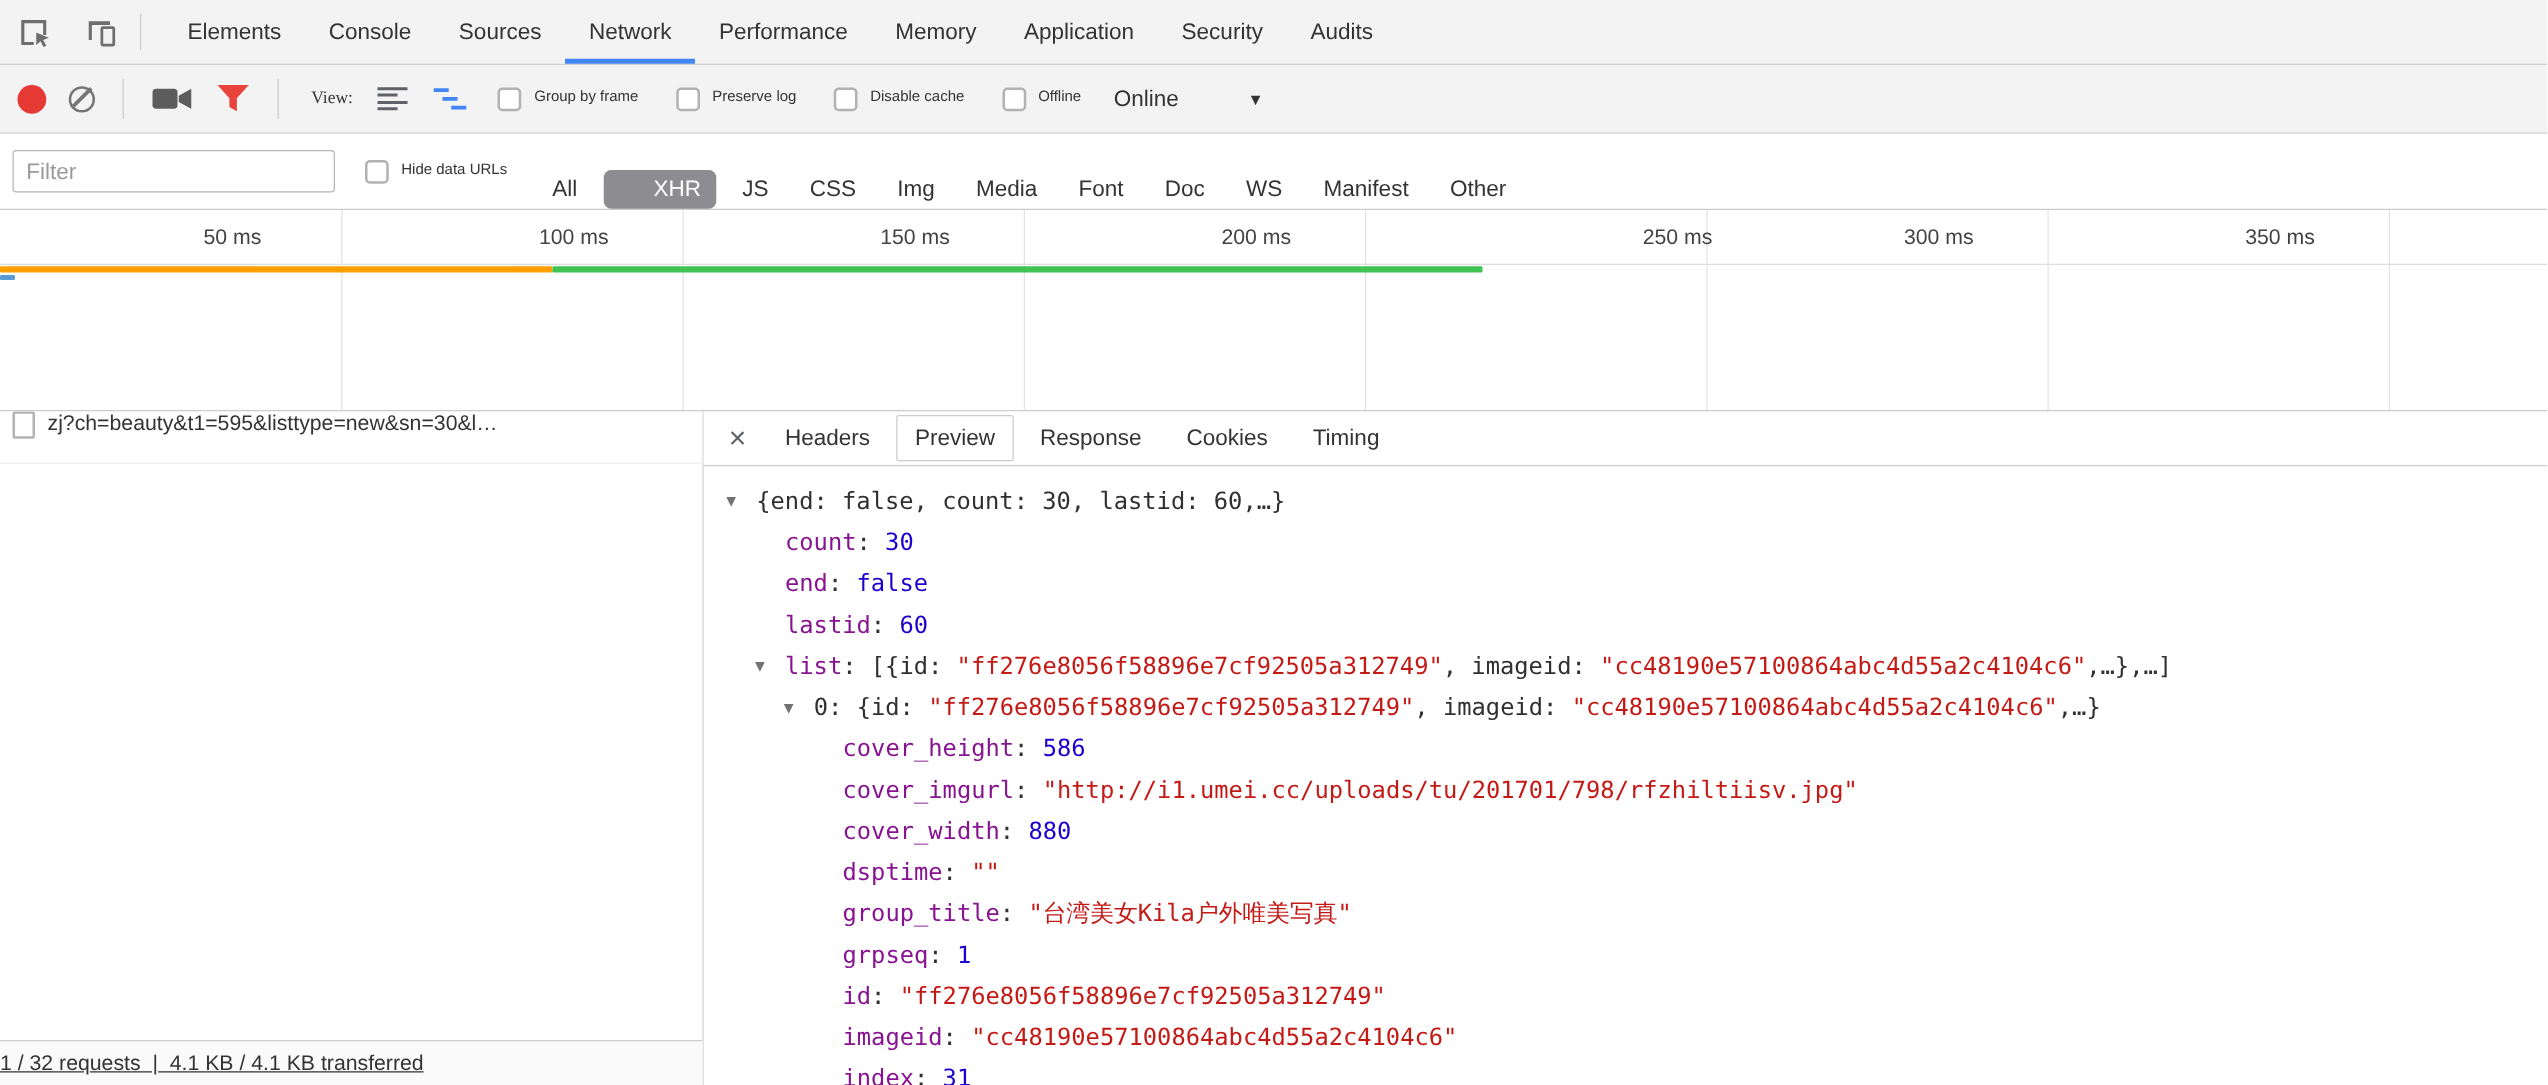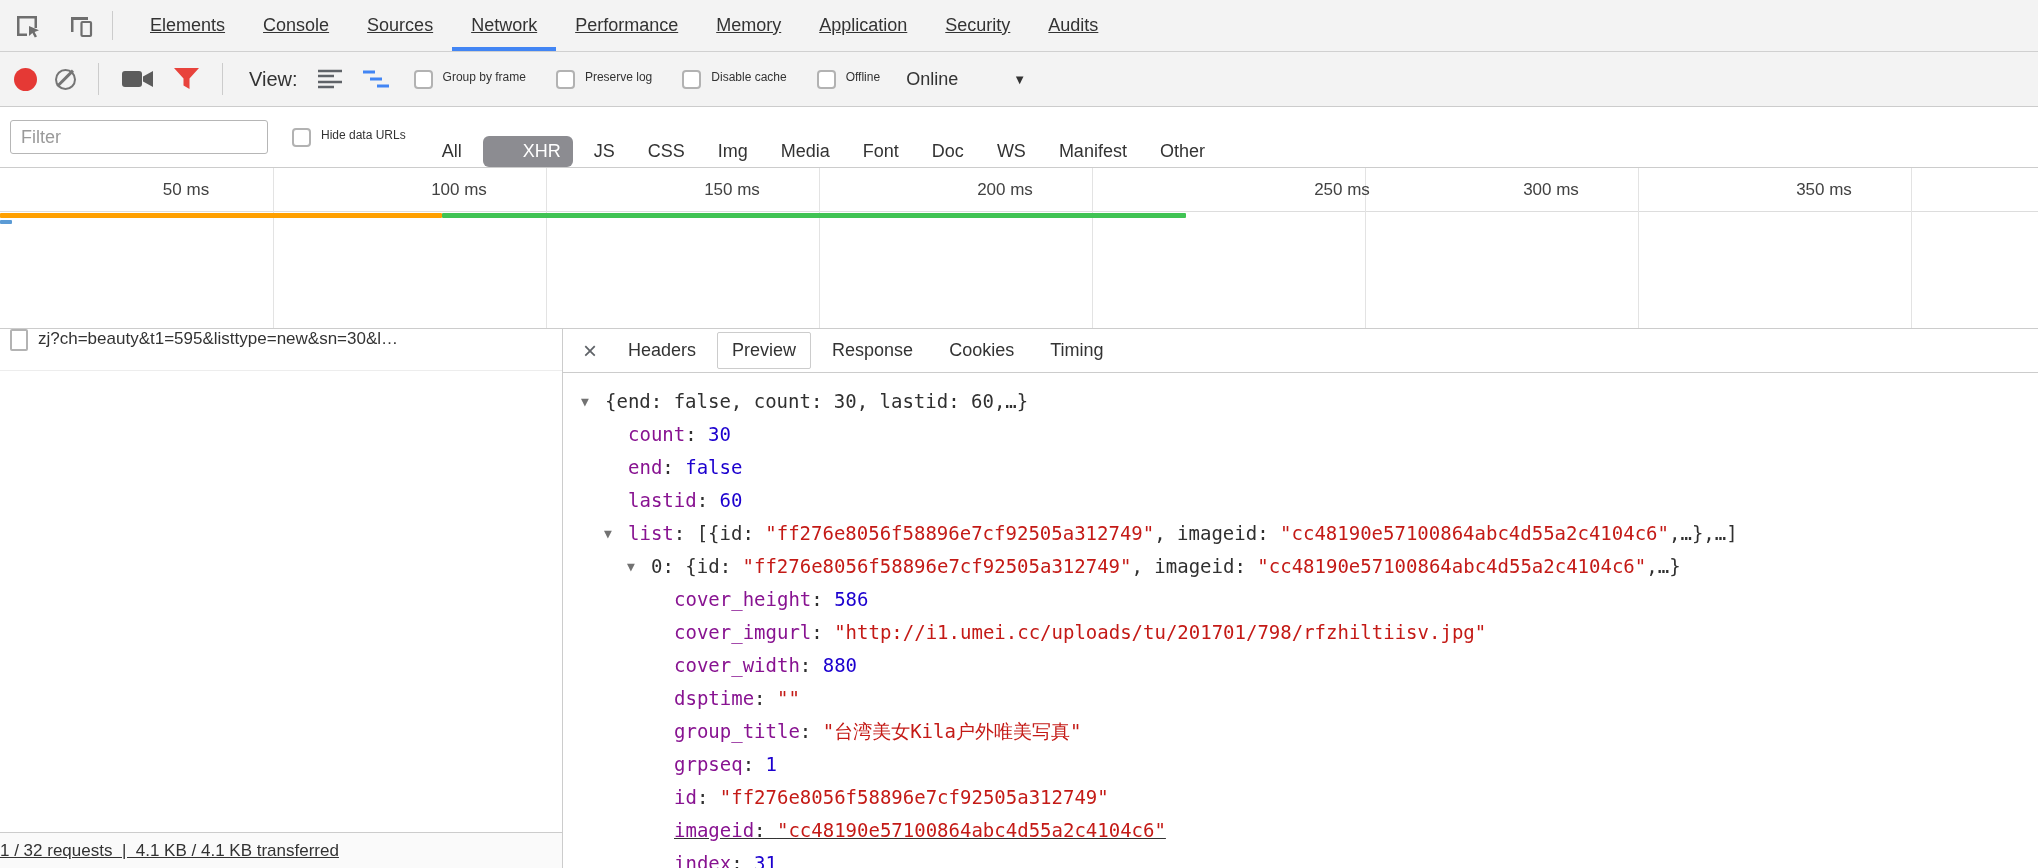--- a/index.html
+++ b/index.html
@@ -2,34 +2,34 @@
 <html style="--accent-blue: #4285f4; --record-red: #e53935; --filter-red: #e8433c; --pill-gray: #8c8c91; --json-key: #881391; --json-number: #1c00cf; --json-string: #c41a16; --bar-orange: #ffa000; --bar-green: #40c353; --bar-blue: #5b9bd5;"><head>
 <meta charset="utf-8">
 <style>
   * { margin:0; padding:0; box-sizing:border-box; }
   html,body { width:2038px; height:868px; overflow:hidden; }
   body { font-family:"Liberation Sans", sans-serif; background:#fff; color:#333; }
 
   .devtools { width:2038px; height:868px; display:flex; flex-direction:column; background:#fff; }
 
   
-  .main-tabbar { flex:0 0 52px; background:#f3f3f3; border-bottom:1px solid #d0d0d0; display:flex; align-items:stretch;text-decoration:underline; }
+  .main-tabbar { flex:0 0 52px; background:#f3f3f3; border-bottom:1px solid #d0d0d0; display:flex; align-items:stretch; }
   .toolbtn { width:54px; display:flex; align-items:center; justify-content:center; cursor:pointer; }
   .vsep { width:1px; background:#ccc; margin:11px 4px; align-self:stretch; }
   .tabs { display:flex; margin-left:14px; }
   .tab { padding:0 19px; display:flex; align-items:center; font-size:18px; color:#333; position:relative; cursor:pointer; white-space:nowrap; }
   .tab.active::after { content:""; position:absolute; left:0; right:0; bottom:0; height:4px; background:var(--accent-blue,#4285f4); }
 
   
   .net-toolbar { flex:0 0 55px; background:#f3f3f3; border-bottom:1px solid #ccc; display:flex; align-items:center; padding:0 14px; gap:18px; }
   .record-btn { width:23px; height:23px; border-radius:50%; background:var(--record-red,#e53935); cursor:pointer; }
   .clear-btn { width:21px; height:21px; border-radius:50%; border:2.5px solid #757575; position:relative; cursor:pointer; }
   .clear-btn::after { content:""; position:absolute; left:-3px; top:6.5px; width:22px; height:2.5px; background:#757575; transform:rotate(-45deg); }
   .icon-btn { display:flex; align-items:center; justify-content:center; cursor:pointer; }
-  .view-label { font-size:20px; color:#333; margin-left:4px; }
+  .view-label { font-size:14px; color:#333; margin-left:4px;font-family:Liberation Serif, serif; }
   .toolbar-checks { display:flex; align-items:center; gap:30px; margin-left:6px; }
   .cbgroup { display:flex; align-items:flex-start; gap:10px; font-size:12px; color:#333; cursor:pointer; white-space:nowrap; }
   .cb { width:19px; height:19px; border:2px solid #b2b2b2; border-radius:4px; background:#fff; flex:0 0 auto; }
   .throttle { display:flex; align-items:center; gap:55px; font-size:18px; margin-left:8px; cursor:pointer; white-space:nowrap; }
   .dd-arrow { font-size:13px; color:#333; }
 
   
   .filter-bar { flex:0 0 50px; background:#fff; border-bottom:1px solid #ccc; display:flex; align-items:center; padding:0 10px; gap:24px; }
   .filter-input { width:258px; height:34px; border:1px solid #b6b6b6; border-radius:3px; font-size:18px; padding:0 10px; color:#333; font-family:inherit; outline:none; background:#fff; }
   .filter-input::placeholder { color:#9a9a9a; }
@@ -228,19 +228,19 @@
           <div class="tree-row" style="padding-left: 41px;"><span class="arrow hidden">▼</span><span class="seg-key">lastid</span><span class="seg-plain">: </span><span class="seg-num">60</span></div>
           <div class="tree-row" style="padding-left: 41px;"><span class="arrow">▼</span><span class="seg-key">list</span><span class="seg-plain">: [{id: </span><span class="seg-str">"ff276e8056f58896e7cf92505a312749"</span><span class="seg-plain">, imageid: </span><span class="seg-str">"cc48190e57100864abc4d55a2c4104c6"</span><span class="seg-plain">,…},…]</span></div>
           <div class="tree-row" style="padding-left: 64px;"><span class="arrow">▼</span><span class="seg-plain">0</span><span class="seg-plain">: {id: </span><span class="seg-str">"ff276e8056f58896e7cf92505a312749"</span><span class="seg-plain">, imageid: </span><span class="seg-str">"cc48190e57100864abc4d55a2c4104c6"</span><span class="seg-plain">,…}</span></div>
           <div class="tree-row" style="padding-left: 87px;"><span class="arrow hidden">▼</span><span class="seg-key">cover_height</span><span class="seg-plain">: </span><span class="seg-num">586</span></div>
           <div class="tree-row" style="padding-left: 87px;"><span class="arrow hidden">▼</span><span class="seg-key">cover_imgurl</span><span class="seg-plain">: </span><span class="seg-str">"http://i1.umei.cc/uploads/tu/201701/798/rfzhiltiisv.jpg"</span></div>
           <div class="tree-row" style="padding-left: 87px;"><span class="arrow hidden">▼</span><span class="seg-key">cover_width</span><span class="seg-plain">: </span><span class="seg-num">880</span></div>
           <div class="tree-row" style="padding-left: 87px;"><span class="arrow hidden">▼</span><span class="seg-key">dsptime</span><span class="seg-plain">: </span><span class="seg-str">""</span></div>
           <div class="tree-row" style="padding-left: 87px;"><span class="arrow hidden">▼</span><span class="seg-key">group_title</span><span class="seg-plain">: </span><span class="seg-str">"台湾美女Kila户外唯美写真"</span></div>
           <div class="tree-row" style="padding-left: 87px;"><span class="arrow hidden">▼</span><span class="seg-key">grpseq</span><span class="seg-plain">: </span><span class="seg-num">1</span></div>
           <div class="tree-row" style="padding-left: 87px;"><span class="arrow hidden">▼</span><span class="seg-key">id</span><span class="seg-plain">: </span><span class="seg-str">"ff276e8056f58896e7cf92505a312749"</span></div>
-          <div class="tree-row" style="padding-left: 87px; text-decoration: underline;"><span class="arrow hidden">▼</span><span class="seg-key">imageid</span><span class="seg-plain">: </span><span class="seg-str">"cc48190e57100864abc4d55a2c4104c6"</span></div>
+          <div class="tree-row" style="padding-left: 87px;"><span class="arrow hidden">▼</span><span class="seg-key">imageid</span><span class="seg-plain">: </span><span class="seg-str">"cc48190e57100864abc4d55a2c4104c6"</span></div>
           <div class="tree-row" style="padding-left: 87px;"><span class="arrow hidden">▼</span><span class="seg-key">index</span><span class="seg-plain">: </span><span class="seg-num">31</span></div>
         </div>
     </div>
 
   </div>
 </div>
 
 </body></html>

